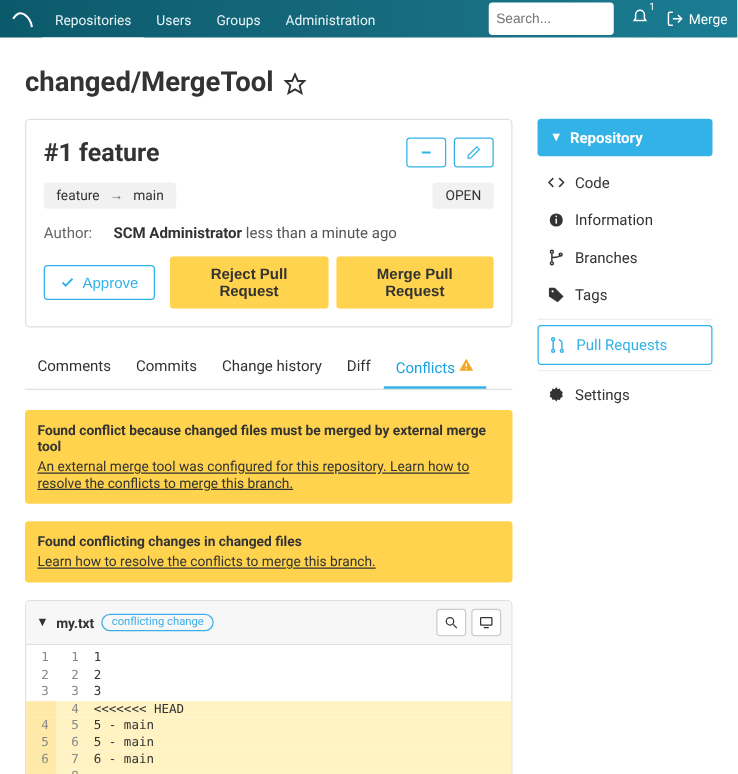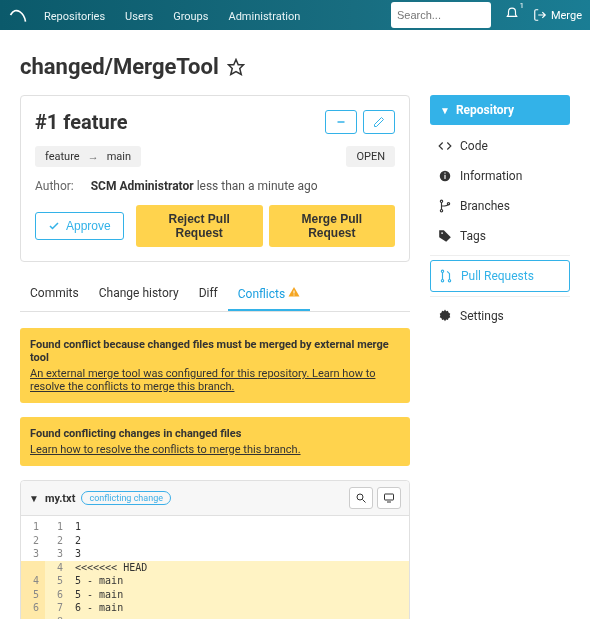--- a/index.html
+++ b/index.html
@@ -138,20 +138,21 @@
               </svg>
             <span>Approve</span>
           </button>
           <div style="flex:1"></div>
           <button class="btn warn">Reject Pull Request</button>
           <button class="btn warn">Merge Pull Request</button>
         </div>
       </div>
 
       <div class="tabs">
+        <a>Comments</a>
         <a>Commits</a>
         <a>Change history</a>
         <a>Diff</a>
         <a class="active"><span>Conflicts</span> <svg width="12" height="12" viewBox="0 0 24 24">
               <path fill="#f5a623" d="M12 2L1 21h22L12 2z"></path>
               <rect x="11" y="9" width="2" height="6" fill="#fff"></rect>
               <rect x="11" y="17" width="2" height="2" fill="#fff"></rect>
             </svg></a>
       </div>
 

